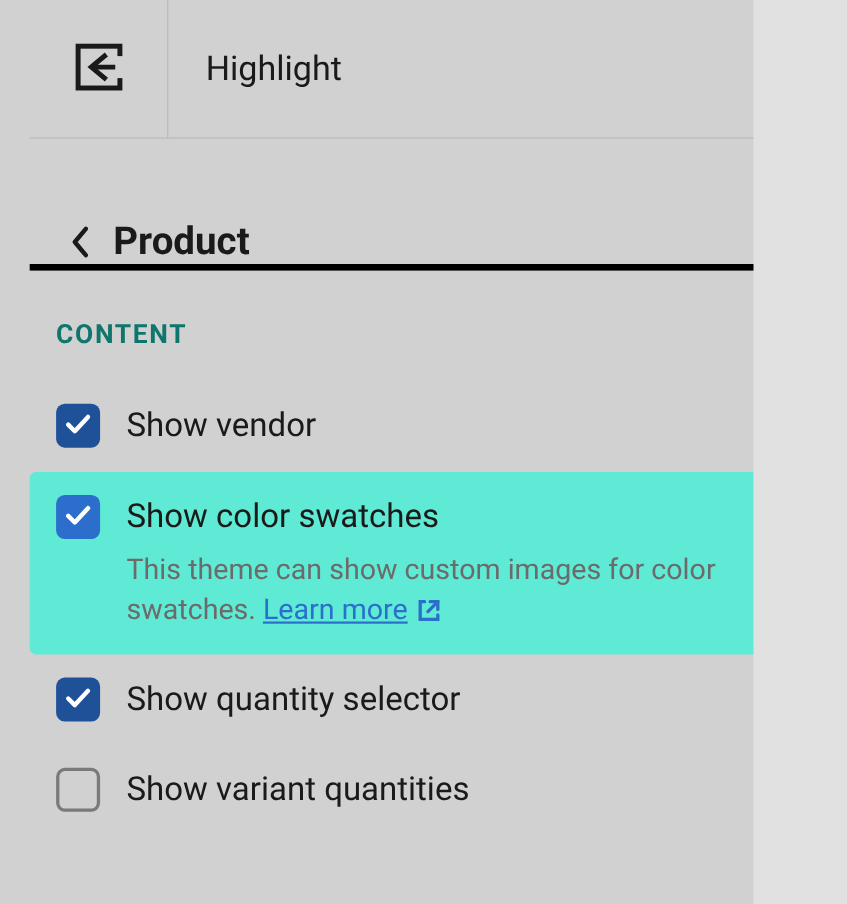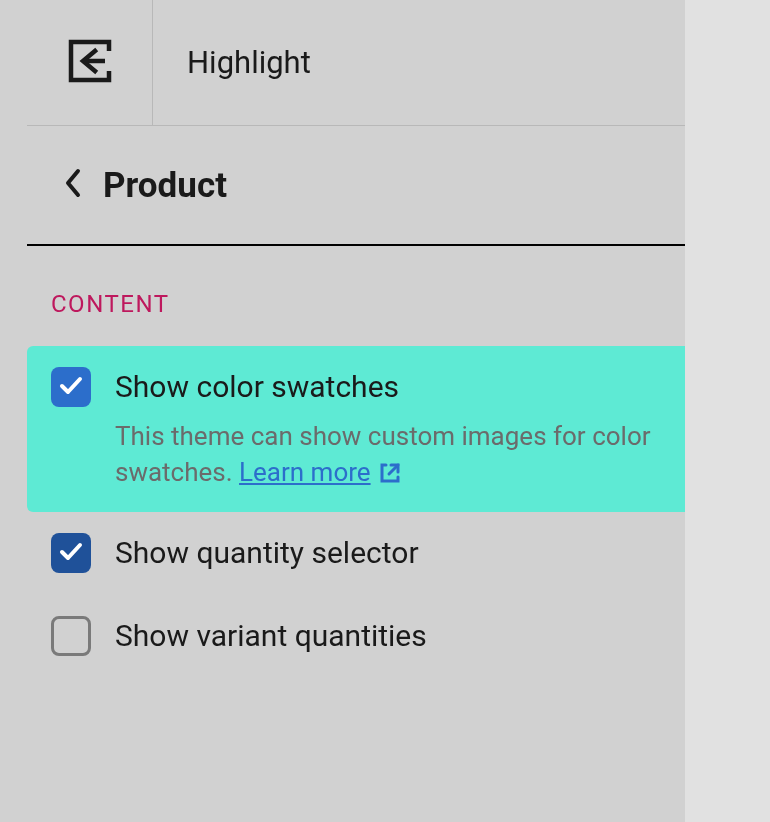--- a/index.html
+++ b/index.html
@@ -36,41 +36,41 @@
     }
     .topbar-title {
       padding-left: 34px;
       font-size: 31px;
       color: #1a1a1a;
       font-weight: 400;
     }
     .breadcrumb {
       height: 120px;
       display: flex;
-      align-items: center;
+      align-items: flex-end;
       padding-left: 36px;
-      border-bottom: 2px solid #000000;
+      border-bottom: 6px solid #000000;
     }
     .breadcrumb-chevron {
       margin-right: 20px;
       display: flex;
       align-items: center;
       cursor: pointer;
     }
     .breadcrumb-title {
       font-size: 35px;
       font-weight: 700;
       color: #1a1a1a;
     }
     .section-label {
       padding: 44px 0 0 24px;
       font-size: 24px;
-      font-weight: 400;
+      font-weight: 700;
       letter-spacing: 1.5px;
-      color: #be185d;
+      color: #0f766e;
     }
     .options {
       padding: 28px 24px 0 24px;
     }
     .option-row {
       display: flex;
       align-items: flex-start;
       padding: 21px 0;
     }
     .option-row.highlighted {
@@ -162,20 +162,32 @@
         </svg>
       </span>
     </span>
     <div class="breadcrumb-title">Product</div>
   </div>
 
   <div class="section-label">CONTENT</div>
 
   <div class="options">
 
+    <div class="option-row">
+      <div class="checkbox checked-dark">
+        <span>
+          <svg width="26" height="26" viewBox="0 0 26 26" fill="none">
+            <path d="M4 14 L10 20 L22 7" stroke="#ffffff" stroke-width="4" fill="none" stroke-linecap="round" stroke-linejoin="round"></path>
+          </svg>
+        </span>
+      </div>
+      <div class="option-text">
+        <span class="option-label">Show vendor</span>
+      </div>
+    </div>
 
     <div class="option-row highlighted">
       <div class="checkbox checked-bright">
         <span>
           <svg width="26" height="26" viewBox="0 0 26 26" fill="none">
             <path d="M4 14 L10 20 L22 7" stroke="#ffffff" stroke-width="4" fill="none" stroke-linecap="round" stroke-linejoin="round"></path>
           </svg>
         </span>
       </div>
       <div class="option-text">

